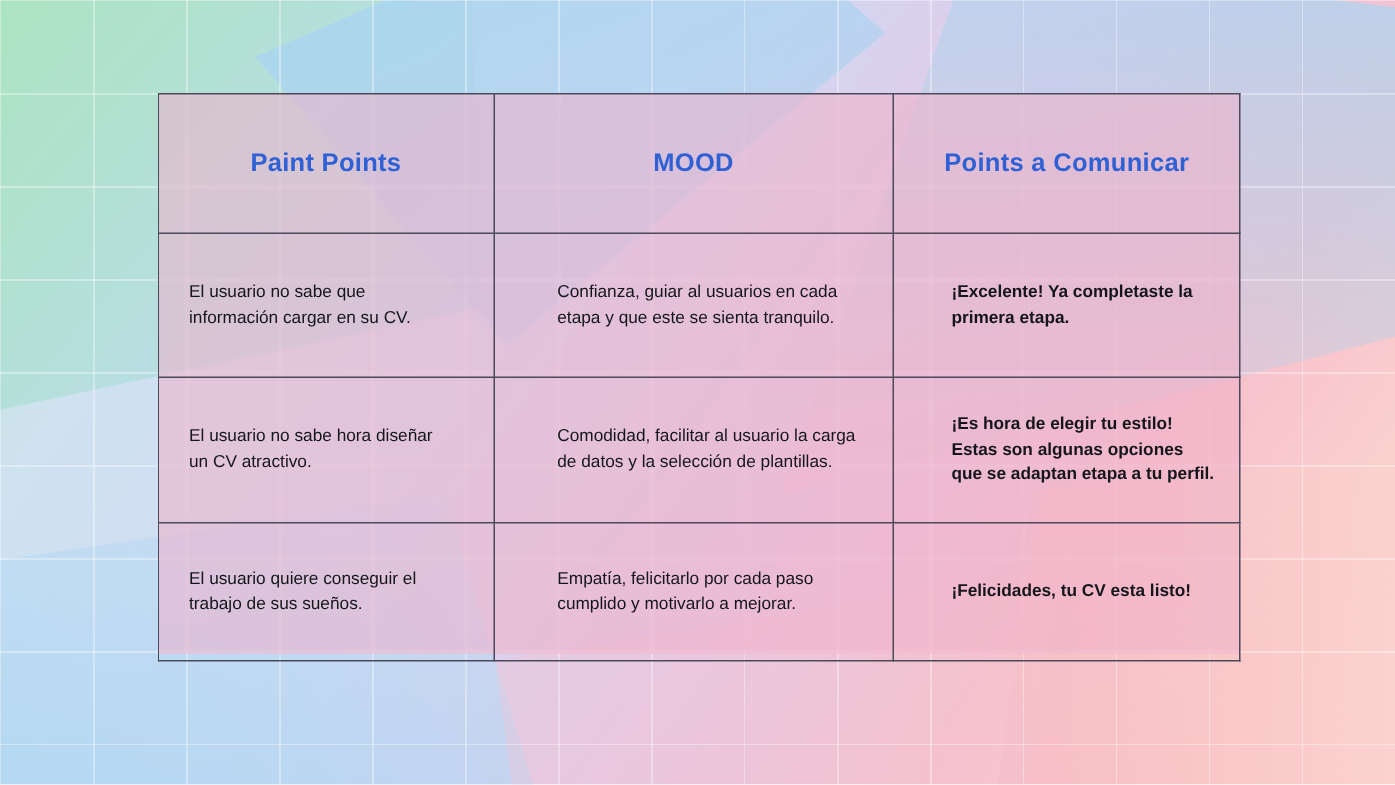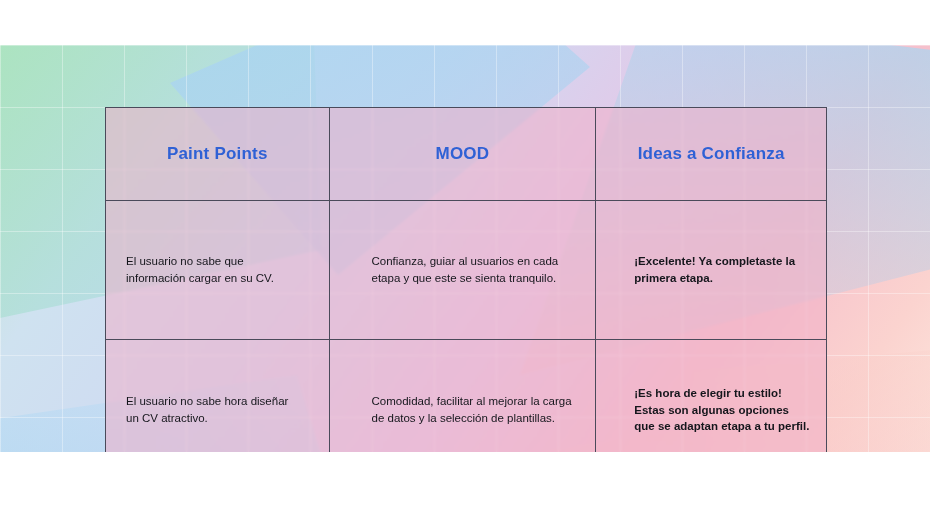--- a/index.html
+++ b/index.html
@@ -9,24 +9,23 @@
   body {
     width: 930px;
     height: 523px;
     overflow: hidden;
     font-family: "Liberation Sans", sans-serif;
   }
 
   .slide {
     position: relative;
     width: 930px;
-    height: 407px;
+    height: 523px;
     overflow: hidden;
     background: linear-gradient(125deg, #bfe6c9 0%, #cfe2f0 18%, #cfd9f2 38%, #e3c9e8 58%, #f6c0cc 76%, #fbd3cf 90%, #fde5dd 100%);
-    margin-top: 45px;
   }
 
   
   .bg-shape {
     position: absolute;
     pointer-events: none;
   }
   .shape-a {
     left: -40px; top: -60px;
     width: 360px; height: 300px;
@@ -139,43 +138,54 @@
     <table class="matrix">
       <colgroup>
         <col class="c1">
         <col class="c2">
         <col class="c3">
       </colgroup>
       <thead>
         <tr>
           <th>Paint Points</th>
           <th>MOOD</th>
-          <th>Ideas a Confianza</th>
+          <th>Points a Comunicar</th>
         </tr>
       </thead>
       <tbody>
         <tr class="row-1">
           <td class="col1">
             <div class="cell-inner">El usuario no sabe que información cargar en su CV.</div>
           </td>
           <td class="col2">
             <div class="cell-inner">Confianza, guiar al usuarios en cada etapa y que este se sienta tranquilo.</div>
           </td>
           <td class="col3">
             <div class="cell-inner">¡Excelente! Ya completaste la primera etapa.</div>
           </td>
         </tr>
         <tr class="row-2">
           <td class="col1">
             <div class="cell-inner">El usuario no sabe hora diseñar un CV atractivo.</div>
           </td>
           <td class="col2">
-            <div class="cell-inner">Comodidad, facilitar al mejorar la carga de datos y la selección de plantillas.</div>
+            <div class="cell-inner">Comodidad, facilitar al usuario la carga de datos y la selección de plantillas.</div>
           </td>
           <td class="col3">
             <div class="cell-inner">¡Es hora de elegir tu estilo! Estas son algunas opciones que se adaptan etapa a tu perfil.</div>
+          </td>
+        </tr>
+        <tr class="row-3">
+          <td class="col1">
+            <div class="cell-inner">El usuario quiere conseguir el trabajo de sus sueños.</div>
+          </td>
+          <td class="col2">
+            <div class="cell-inner">Empatía, felicitarlo por cada paso cumplido y motivarlo a mejorar.</div>
+          </td>
+          <td class="col3">
+            <div class="cell-inner">¡Felicidades, tu CV esta listo!</div>
           </td>
         </tr>
       </tbody>
     </table>
   </div>
 
 </div>
 
 </body></html>

